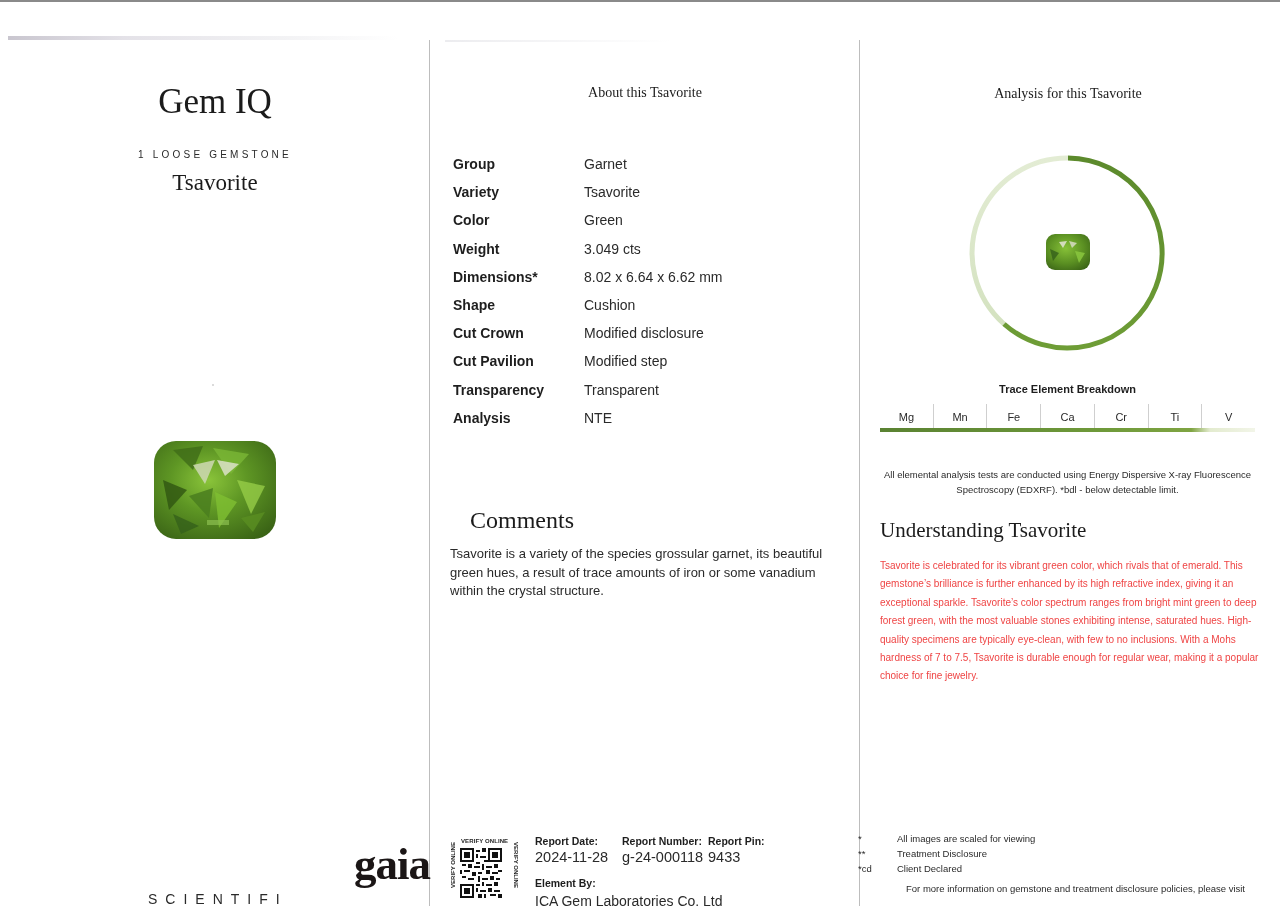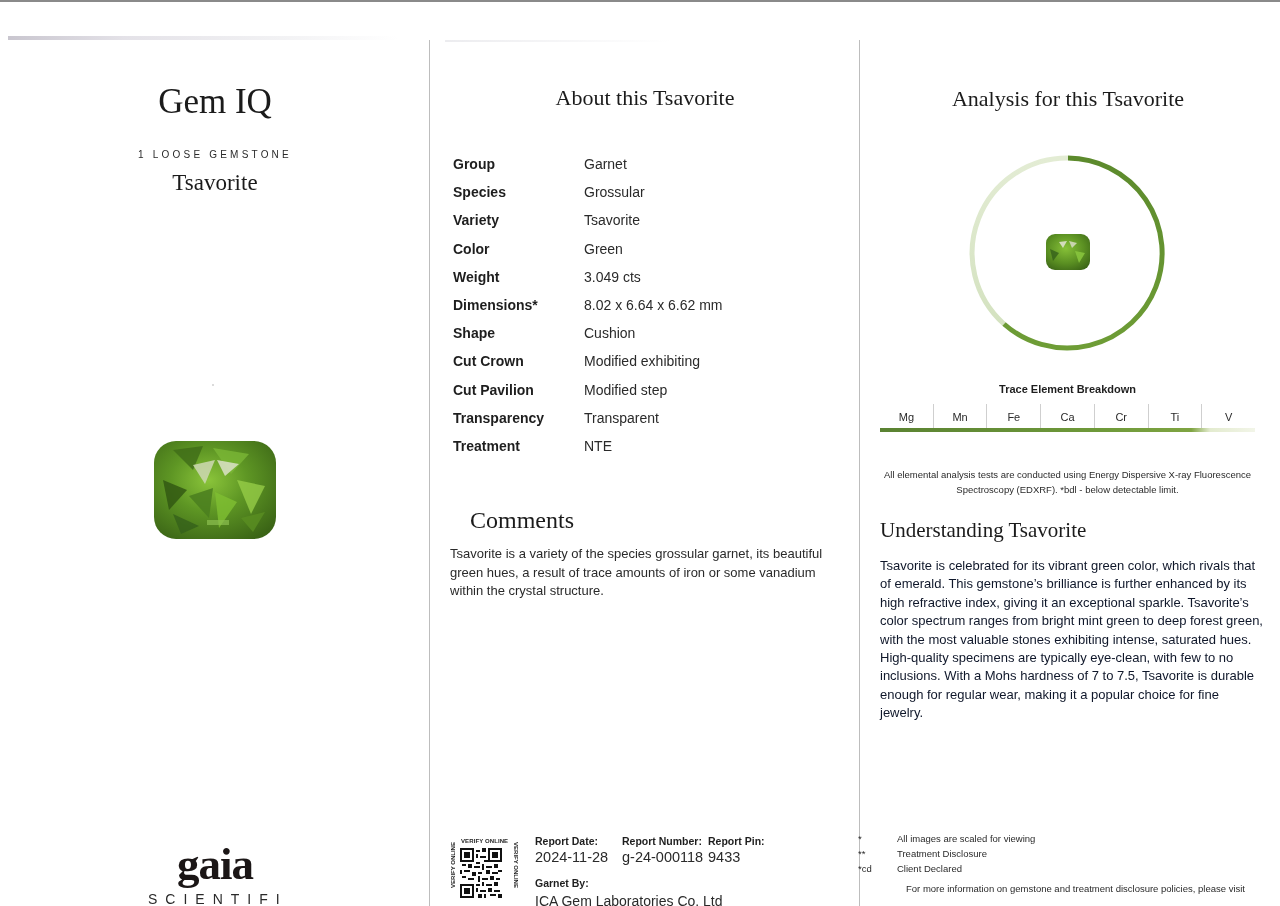--- a/index.html
+++ b/index.html
@@ -20,25 +20,25 @@
 
   
   .brand-title { position: absolute; left: 0; width: 430px; top: 82px; text-align: center; font-size: 35px; color: #1b1b1b; }
   .eyebrow { position: absolute; left: 0; width: 430px; top: 149px; text-align: center; font-size: 10px; letter-spacing: 3.2px; color: #2a2a2a; }
   .left-variety { position: absolute; left: 0; width: 430px; top: 170px; text-align: center; font-size: 23px; color: #1b1b1b; }
   .dot-mark { position: absolute; left: 212px; top: 384px; width: 2px; height: 2px; background: #cfcfcf; border-radius: 1px; }
 
   .gem-main { position: absolute; left: 153px; top: 440px; width: 124px; height: 100px; }
   .gem-small { position: absolute; left: 1045px; top: 233px; width: 46px; height: 38px; }
 
-  .logo { position: absolute; left: 0; width: 430px; top: 838px; text-align: center; font-size: 45px; font-weight: bold; color: #1b1616; letter-spacing: -1px; }
+  .logo { position: absolute; left: 0; width: 430px; top: 838px; text-align: right; font-size: 45px; font-weight: bold; color: #1b1616; letter-spacing: -1px; }
   .logo-sub { position: absolute; left: 148px; top: 888px; width: 140px; height: 18px; overflow: hidden; text-align: center; font-size: 14px; letter-spacing: 8px; color: #2a2a2a; line-height: 22px; }
 
   
-  .section-title { position: absolute; font-size: 22px; color: #1b1b1b; }
+  .section-title { position: absolute; font-size: 14px; color: #1b1b1b; }
   .about-title { left: 430px; width: 430px; top: 85px; text-align: center; }
   .spec-table { position: absolute; left: 453px; top: 150px; }
   .spec-row { display: flex; height: 28.2px; align-items: center; font-size: 14px; }
   .spec-label { width: 131px; font-weight: bold; color: #1e1e1e; }
   .spec-value { color: #2a2a2a; }
 
   .comments-title { left: 470px; top: 507px; font-size: 24px; }
   .comments-body { position: absolute; left: 450px; top: 545px; width: 380px; font-size: 13px; line-height: 18.5px; color: #2a2a2a; }
 
   .qr-wrap { position: absolute; left: 447px; top: 836px; width: 74px; height: 64px; }
@@ -60,21 +60,21 @@
   .trace-table { position: absolute; left: 880px; top: 404px; width: 375px; }
   .trace-row { display: flex; }
   .trace-cell { flex: 1; text-align: center; font-size: 11px; color: #2a2a2a; border-right: 1px solid #cfcfcf; }
   .trace-cell:last-child { border-right: none; }
   .trace-head .trace-cell { height: 24px; line-height: 26px; }
   .trace-body .trace-cell { height: 24px; line-height: 22px; }
   .trace-bar { height: 4px; background: linear-gradient(90deg, #5a8232 0%, #6f9a3a 60%, #7fa442 83%, #e3ebcf 88%, #f2f5e8 100%); }
   .trace-note { position: absolute; left: 880px; width: 375px; top: 467px; text-align: center; font-size: 9.5px; line-height: 15px; color: #2a2a2a; }
 
   .understand-title { left: 880px; top: 518px; font-size: 21px; }
-  .understand-body { position: absolute; left: 880px; top: 557px; width: 385px; font-size: 13px; line-height: 18.4px; color: #0f172a; }
+  .understand-body { position: absolute; left: 880px; top: 557px; width: 385px; font-size: 10px; line-height: 18.4px; color: #ef4444; }
 
   .foot-row { position: absolute; left: 858px; font-size: 9.5px; color: #2a2a2a; display: flex; }
   .foot-key { width: 39px; }
   .foot-more { position: absolute; left: 858px; top: 883px; font-size: 9.5px; color: #2a2a2a; padding-left: 48px; }
 </style>
 </head>
 <body>
 
 <div class="top-rule"></div>
 <div class="scan-shadow"></div>
@@ -116,24 +116,20 @@
 
 <section>
   <div class="section-title about-title serif">About this Tsavorite</div>
 
   <div class="spec-table">
     <div class="spec-row">
         <span class="spec-label">Group</span>
         <span class="spec-value">Garnet</span>
       </div>
     <div class="spec-row">
-        <span class="spec-label">Species</span>
-        <span class="spec-value">Grossular</span>
-      </div>
-    <div class="spec-row">
         <span class="spec-label">Variety</span>
         <span class="spec-value">Tsavorite</span>
       </div>
     <div class="spec-row">
         <span class="spec-label">Color</span>
         <span class="spec-value">Green</span>
       </div>
     <div class="spec-row">
         <span class="spec-label">Weight</span>
         <span class="spec-value">3.049 cts</span>
@@ -141,32 +137,32 @@
     <div class="spec-row">
         <span class="spec-label">Dimensions*</span>
         <span class="spec-value">8.02 x 6.64 x 6.62 mm</span>
       </div>
     <div class="spec-row">
         <span class="spec-label">Shape</span>
         <span class="spec-value">Cushion</span>
       </div>
     <div class="spec-row">
         <span class="spec-label">Cut Crown</span>
-        <span class="spec-value">Modified exhibiting</span>
+        <span class="spec-value">Modified disclosure</span>
       </div>
     <div class="spec-row">
         <span class="spec-label">Cut Pavilion</span>
         <span class="spec-value">Modified step</span>
       </div>
     <div class="spec-row">
         <span class="spec-label">Transparency</span>
         <span class="spec-value">Transparent</span>
       </div>
     <div class="spec-row">
-        <span class="spec-label">Treatment</span>
+        <span class="spec-label">Analysis</span>
         <span class="spec-value">NTE</span>
       </div>
   </div>
 
   <div class="section-title comments-title serif">Comments</div>
   <p class="comments-body">Tsavorite is a variety of the species grossular garnet, its beautiful green hues, a result of trace amounts of iron or some vanadium within the crystal structure.</p>
 
   <div class="qr-wrap">
     <div class="qr-top">VERIFY ONLINE</div>
     <div class="qr-side-l">VERIFY ONLINE</div>
@@ -182,21 +178,21 @@
       <path fill="#111" d="M8 1h2v1H8zM11 0h2v2h-2zM8 3h1v2H8zM10 4h3v1h-3zM12 6h2v1h-2zM8 7h2v1H8zM1 8h2v1H1zM4 8h2v2H4zM7 9h3v1H7zM11 8h1v3h-1zM13 9h3v1h-3zM17 8h2v2h-2zM0 11h1v2H0zM2 11h3v1H2zM6 12h2v2H6zM9 12h2v1H9zM13 11h2v2h-2zM16 12h3v1h-3zM19 11h2v1h-2zM1 14h2v1H1zM4 15h3v1H4zM9 14h1v3H9zM11 15h3v1h-3zM15 14h2v2h-2zM18 15h2v1h-2zM8 18h2v1H8zM11 17h1v2h-1zM13 18h3v1h-3zM17 17h2v2h-2zM8 20h1v2H8zM10 21h3v1h-3zM14 20h2v2h-2zM17 21h3v1h-3zM9 23h2v2H9zM12 23h1v2h-1zM15 23h3v1h-3zM19 23h2v2h-2z"></path>
     </svg>
   </div>
 
   <div class="rep-label" style="left:535px;">Report Date:</div>
   <div class="rep-value" style="left:535px;">2024-11-28</div>
   <div class="rep-label" style="left:622px;">Report Number:</div>
   <div class="rep-value" style="left:622px;">g-24-000118</div>
   <div class="rep-label" style="left:708px;">Report Pin:</div>
   <div class="rep-value" style="left:708px;">9433</div>
-  <div class="powered-label">Garnet By:</div>
+  <div class="powered-label">Element By:</div>
   <div class="powered-value">ICA Gem Laboratories Co. Ltd</div>
 </section>
 
 <section>
   <div class="section-title analysis-title serif">Analysis for this Tsavorite</div>
 
   <svg class="ring" viewBox="0 0 200 200">
     <defs>
       <linearGradient id="lightArc" x1="0" y1="0" x2="0" y2="1">
         <stop offset="0%" stop-color="#e3ecd4"></stop>

